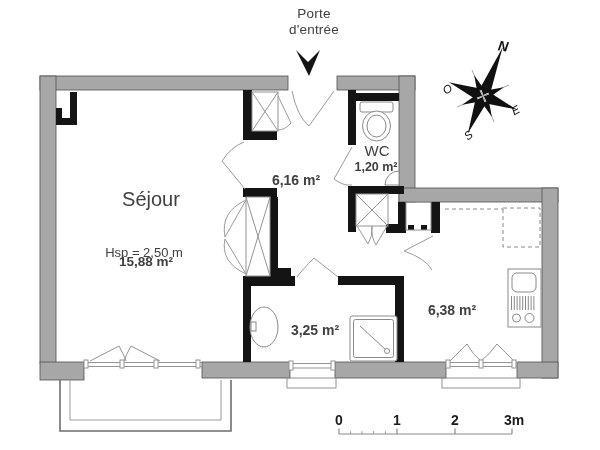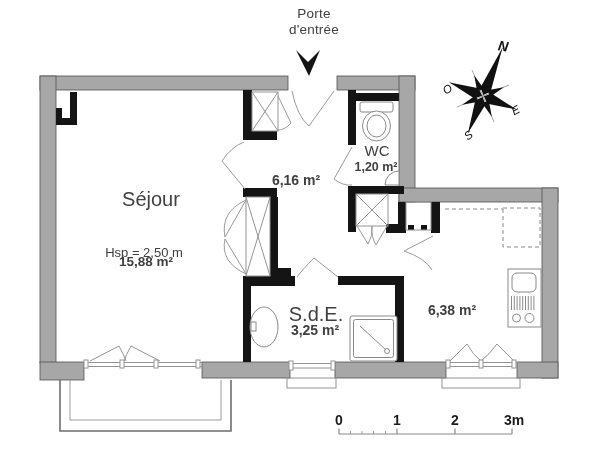--- a/index.html
+++ b/index.html
@@ -236,19 +236,18 @@
 
 <div class="label room-name" style="left:151px;top:199px;">Séjour</div>
 <div class="label room-area" style="left:146px;top:216px;margin-top:46px;">15,88 m²</div>
 <div class="label room-note" style="left:144px;top:252px;">Hsp = 2,50 m</div>
 
 <div class="label room-area big" style="left:296px;top:180px;">6,16 m²</div>
 
 <div class="label room-name small" style="left:377px;top:150px;">WC</div>
 <div class="label room-area" style="left:376px;top:167px;font-size:12.5px;">1,20 m²</div>
 
-<div class="label room-name" style="left:316px;top:314px;">S.d.E.</div>
 <div class="label room-area big" style="left:315px;top:330px;">3,25 m²</div>
 
 <div class="label room-area big" style="left:452px;top:310px;">6,38 m²</div>
 
 
 </div>
 
 </body></html>

